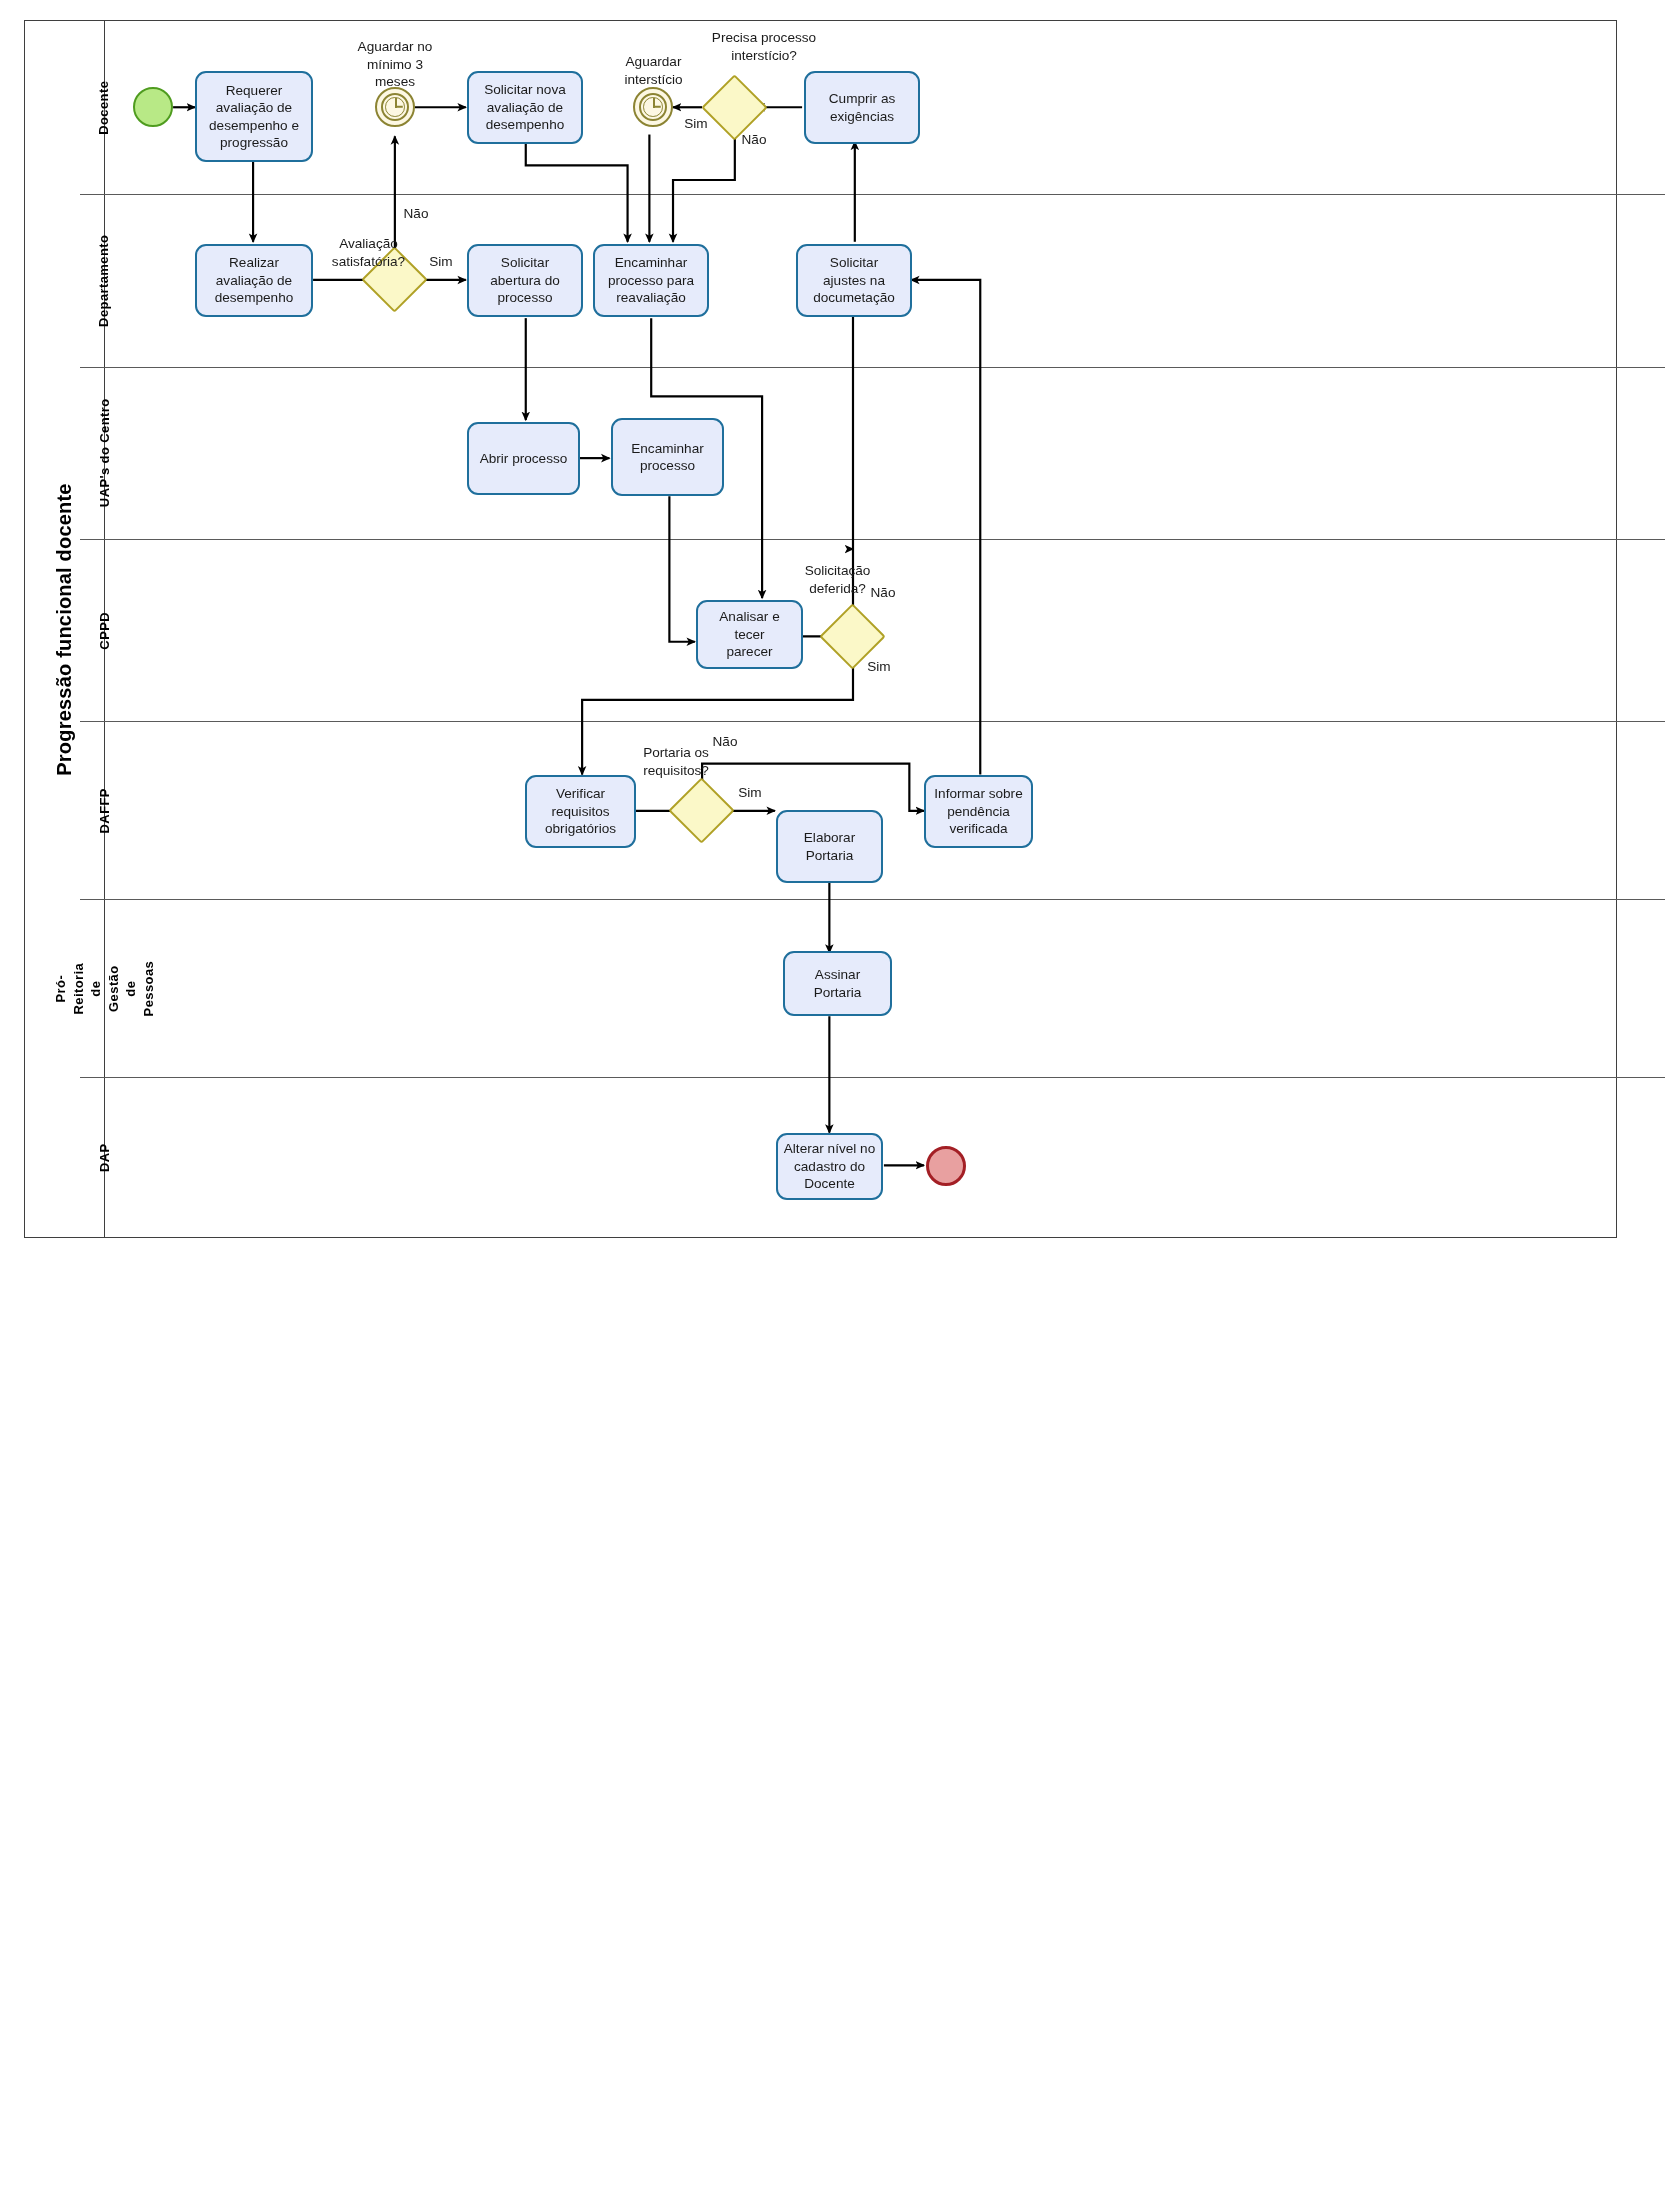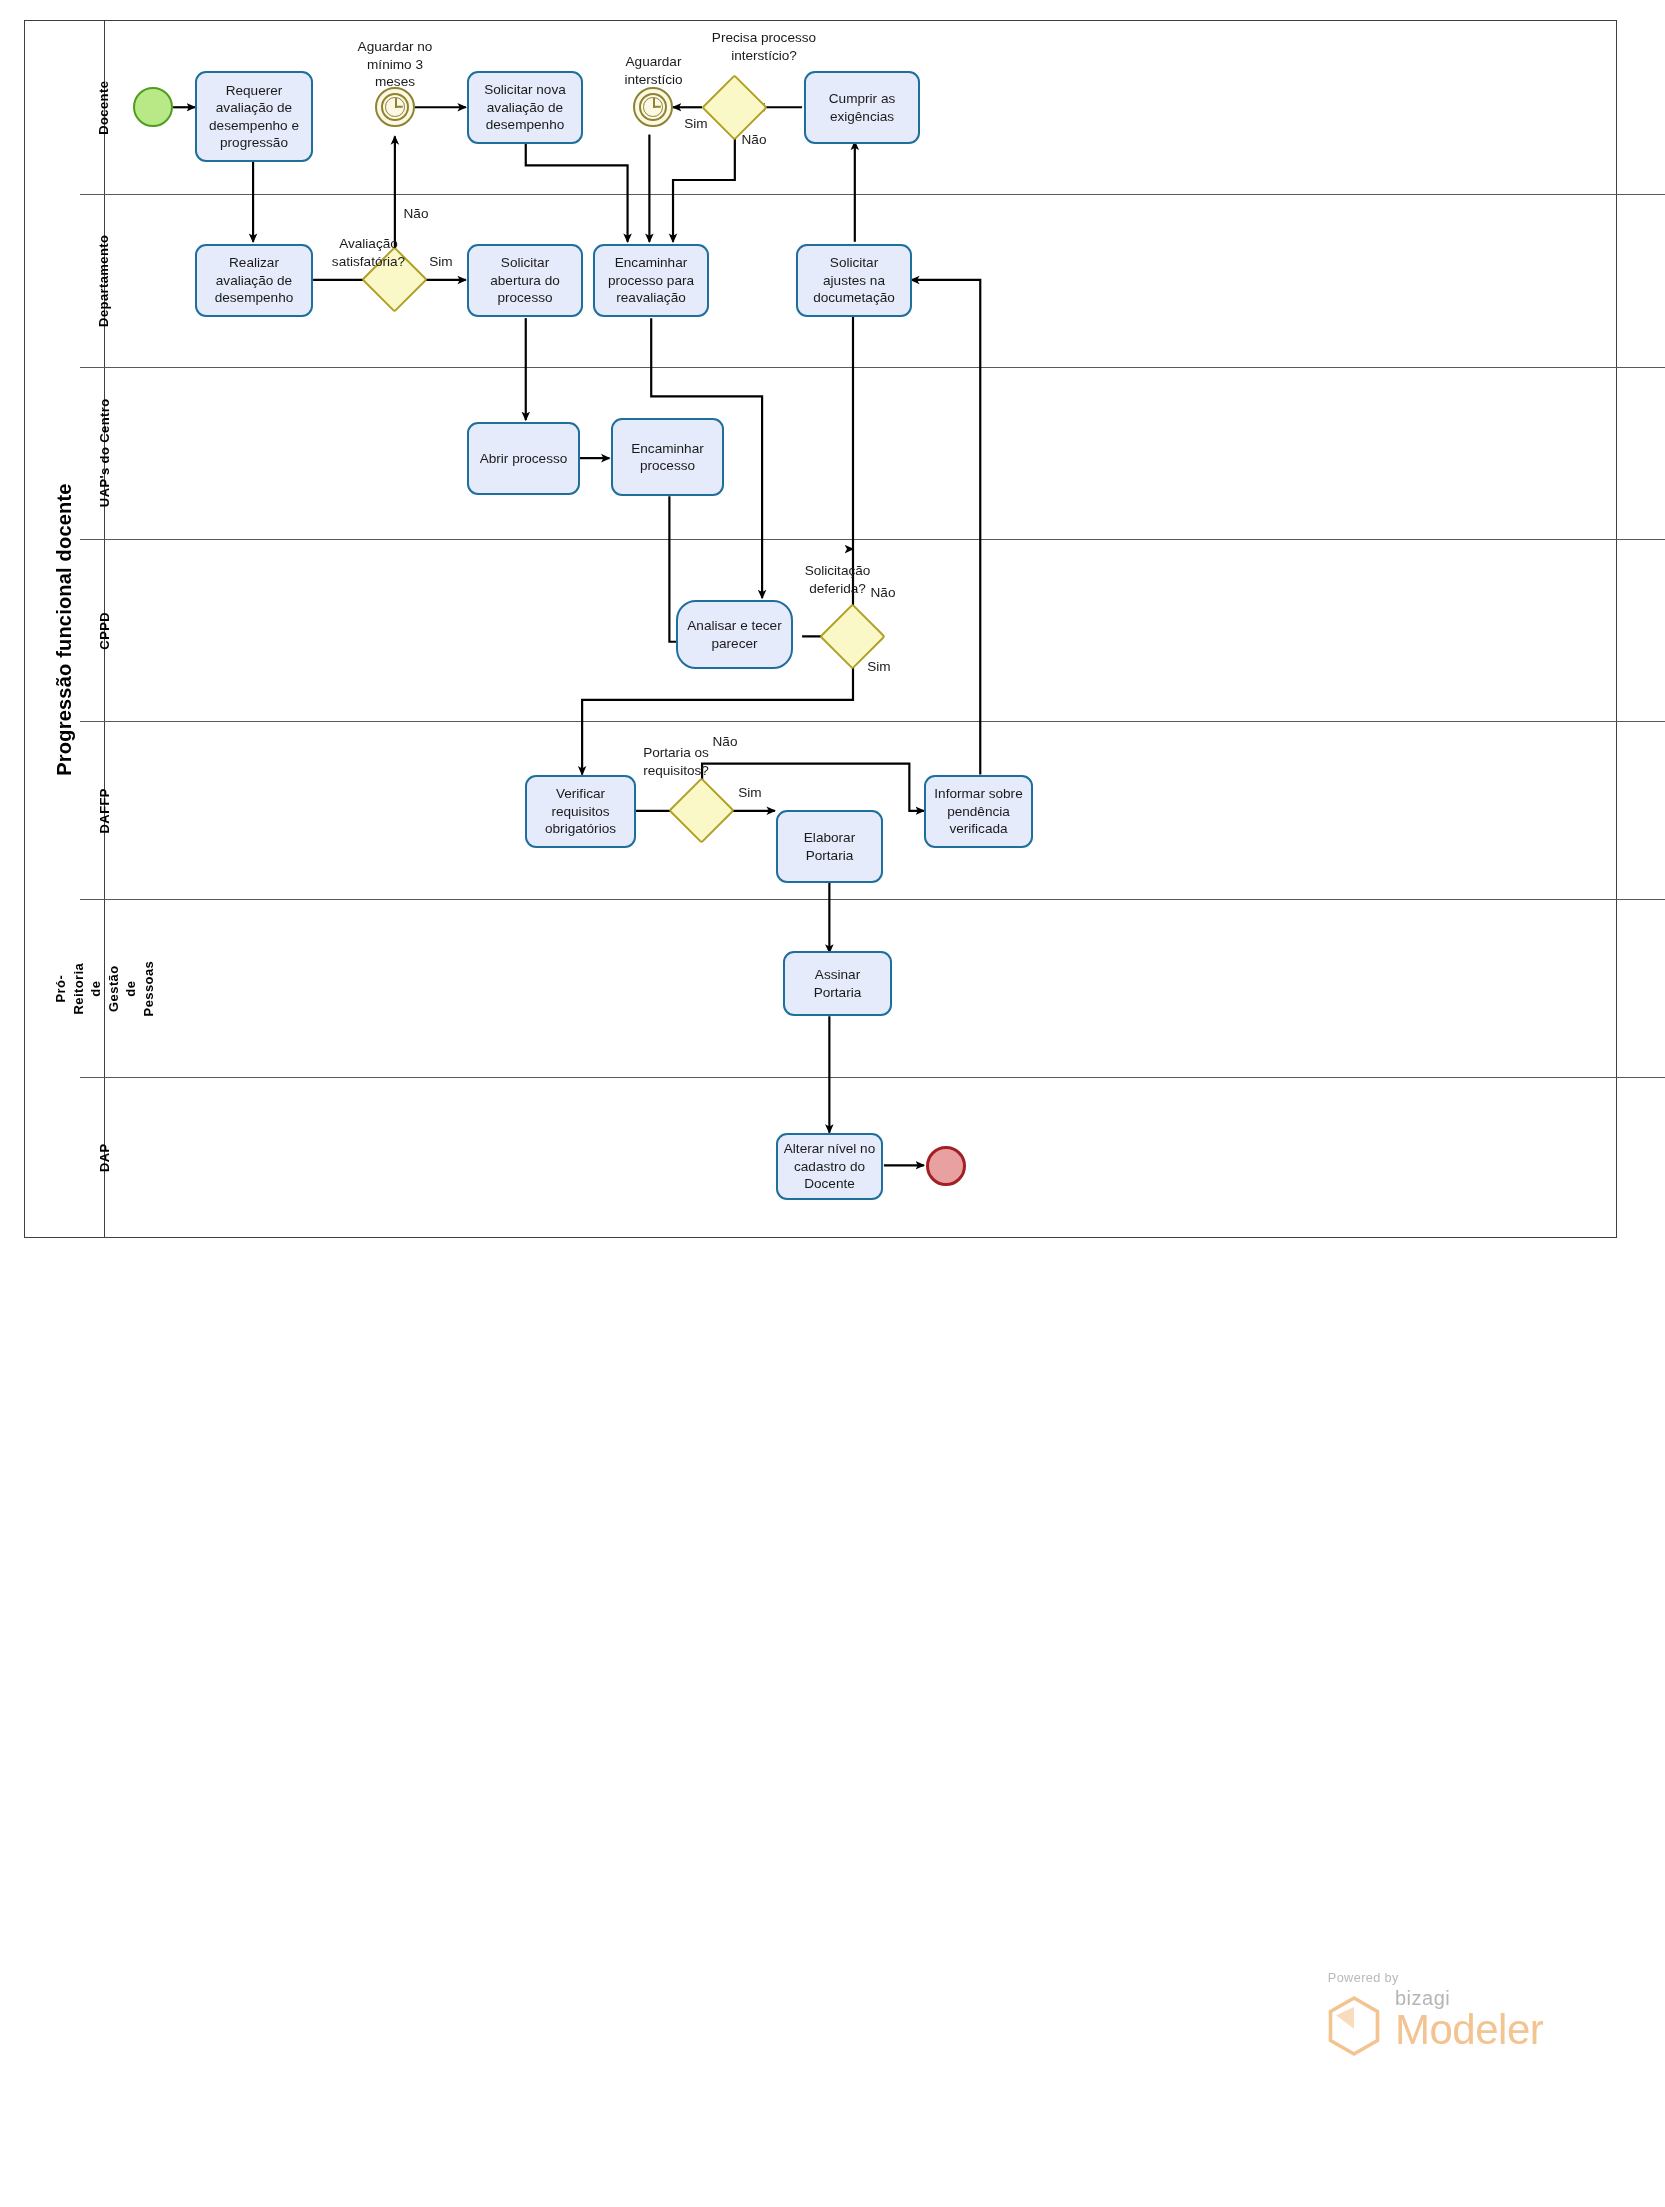--- a/index.html
+++ b/index.html
@@ -229,45 +229,32 @@
 processo para
 reavaliação</div>
   <div class="task" style="left: 796px; top: 244px; width: 116px; height: 73px; white-space: pre-line;">Solicitar
 ajustes na
 documetação</div>
 
   <div class="task" style="left:467px;top:422px;width:113px;height:73px;">Abrir processo</div>
   <div class="task" style="left: 611px; top: 418px; width: 113px; height: 78px; white-space: pre-line;">Encaminhar
 processo</div>
 
-  <div class="task" style="left: 676px; top: 600px; width: 117px; height: 69px; white-space: pre-line; border-radius: 20px;">Analisar e tecer
+  <div class="task" style="left: 696px; top: 600px; width: 107px; height: 69px; white-space: pre-line;">Analisar e tecer
 parecer</div>
 
   <div class="task" style="left: 525px; top: 775px; width: 111px; height: 73px; white-space: pre-line;">Verificar
 requisitos
 obrigatórios</div>
   <div class="task" style="left:776px;top:810px;width:107px;height:73px;">Elaborar Portaria</div>
   <div class="task" style="left: 924px; top: 775px; width: 109px; height: 73px; white-space: pre-line;">Informar sobre
 pendência
 verificada</div>
 
   <div class="task" style="left:775px;top:951px;width:109px;height:65px;margin-left:8px;">Assinar Portaria</div>
 
   <div class="task" style="left: 776px; top: 1133px; width: 107px; height: 67px; white-space: pre-line;">Alterar nível no
 cadastro do
 Docente</div>
 
-  <div class="badge" style="left:1326px;top:1971px;width:273px;height:100px;">
-    <div class="pb" style="margin-left:1.8px;">Powered by</div>
-    <div class="hexwrap">
-      <svg width="56" height="62" viewBox="0 0 62 68">
-        <path d="M31,3 L57,18 L57,50 L31,65 L5,50 L5,18 Z" fill="none" stroke="#f3c391" stroke-width="4"></path>
-        <path d="M11,22 L31,37 L31,13 Z" fill="#f8dcbd"></path>
-      </svg>
-    </div>
-    <div style="margin-left:69px;margin-top:1.8px;">
-      <div class="bz">bizagi</div>
-      <div class="md">Modeler</div>
-    </div>
-  </div>
 
 </div>
 
 
 </body></html>

